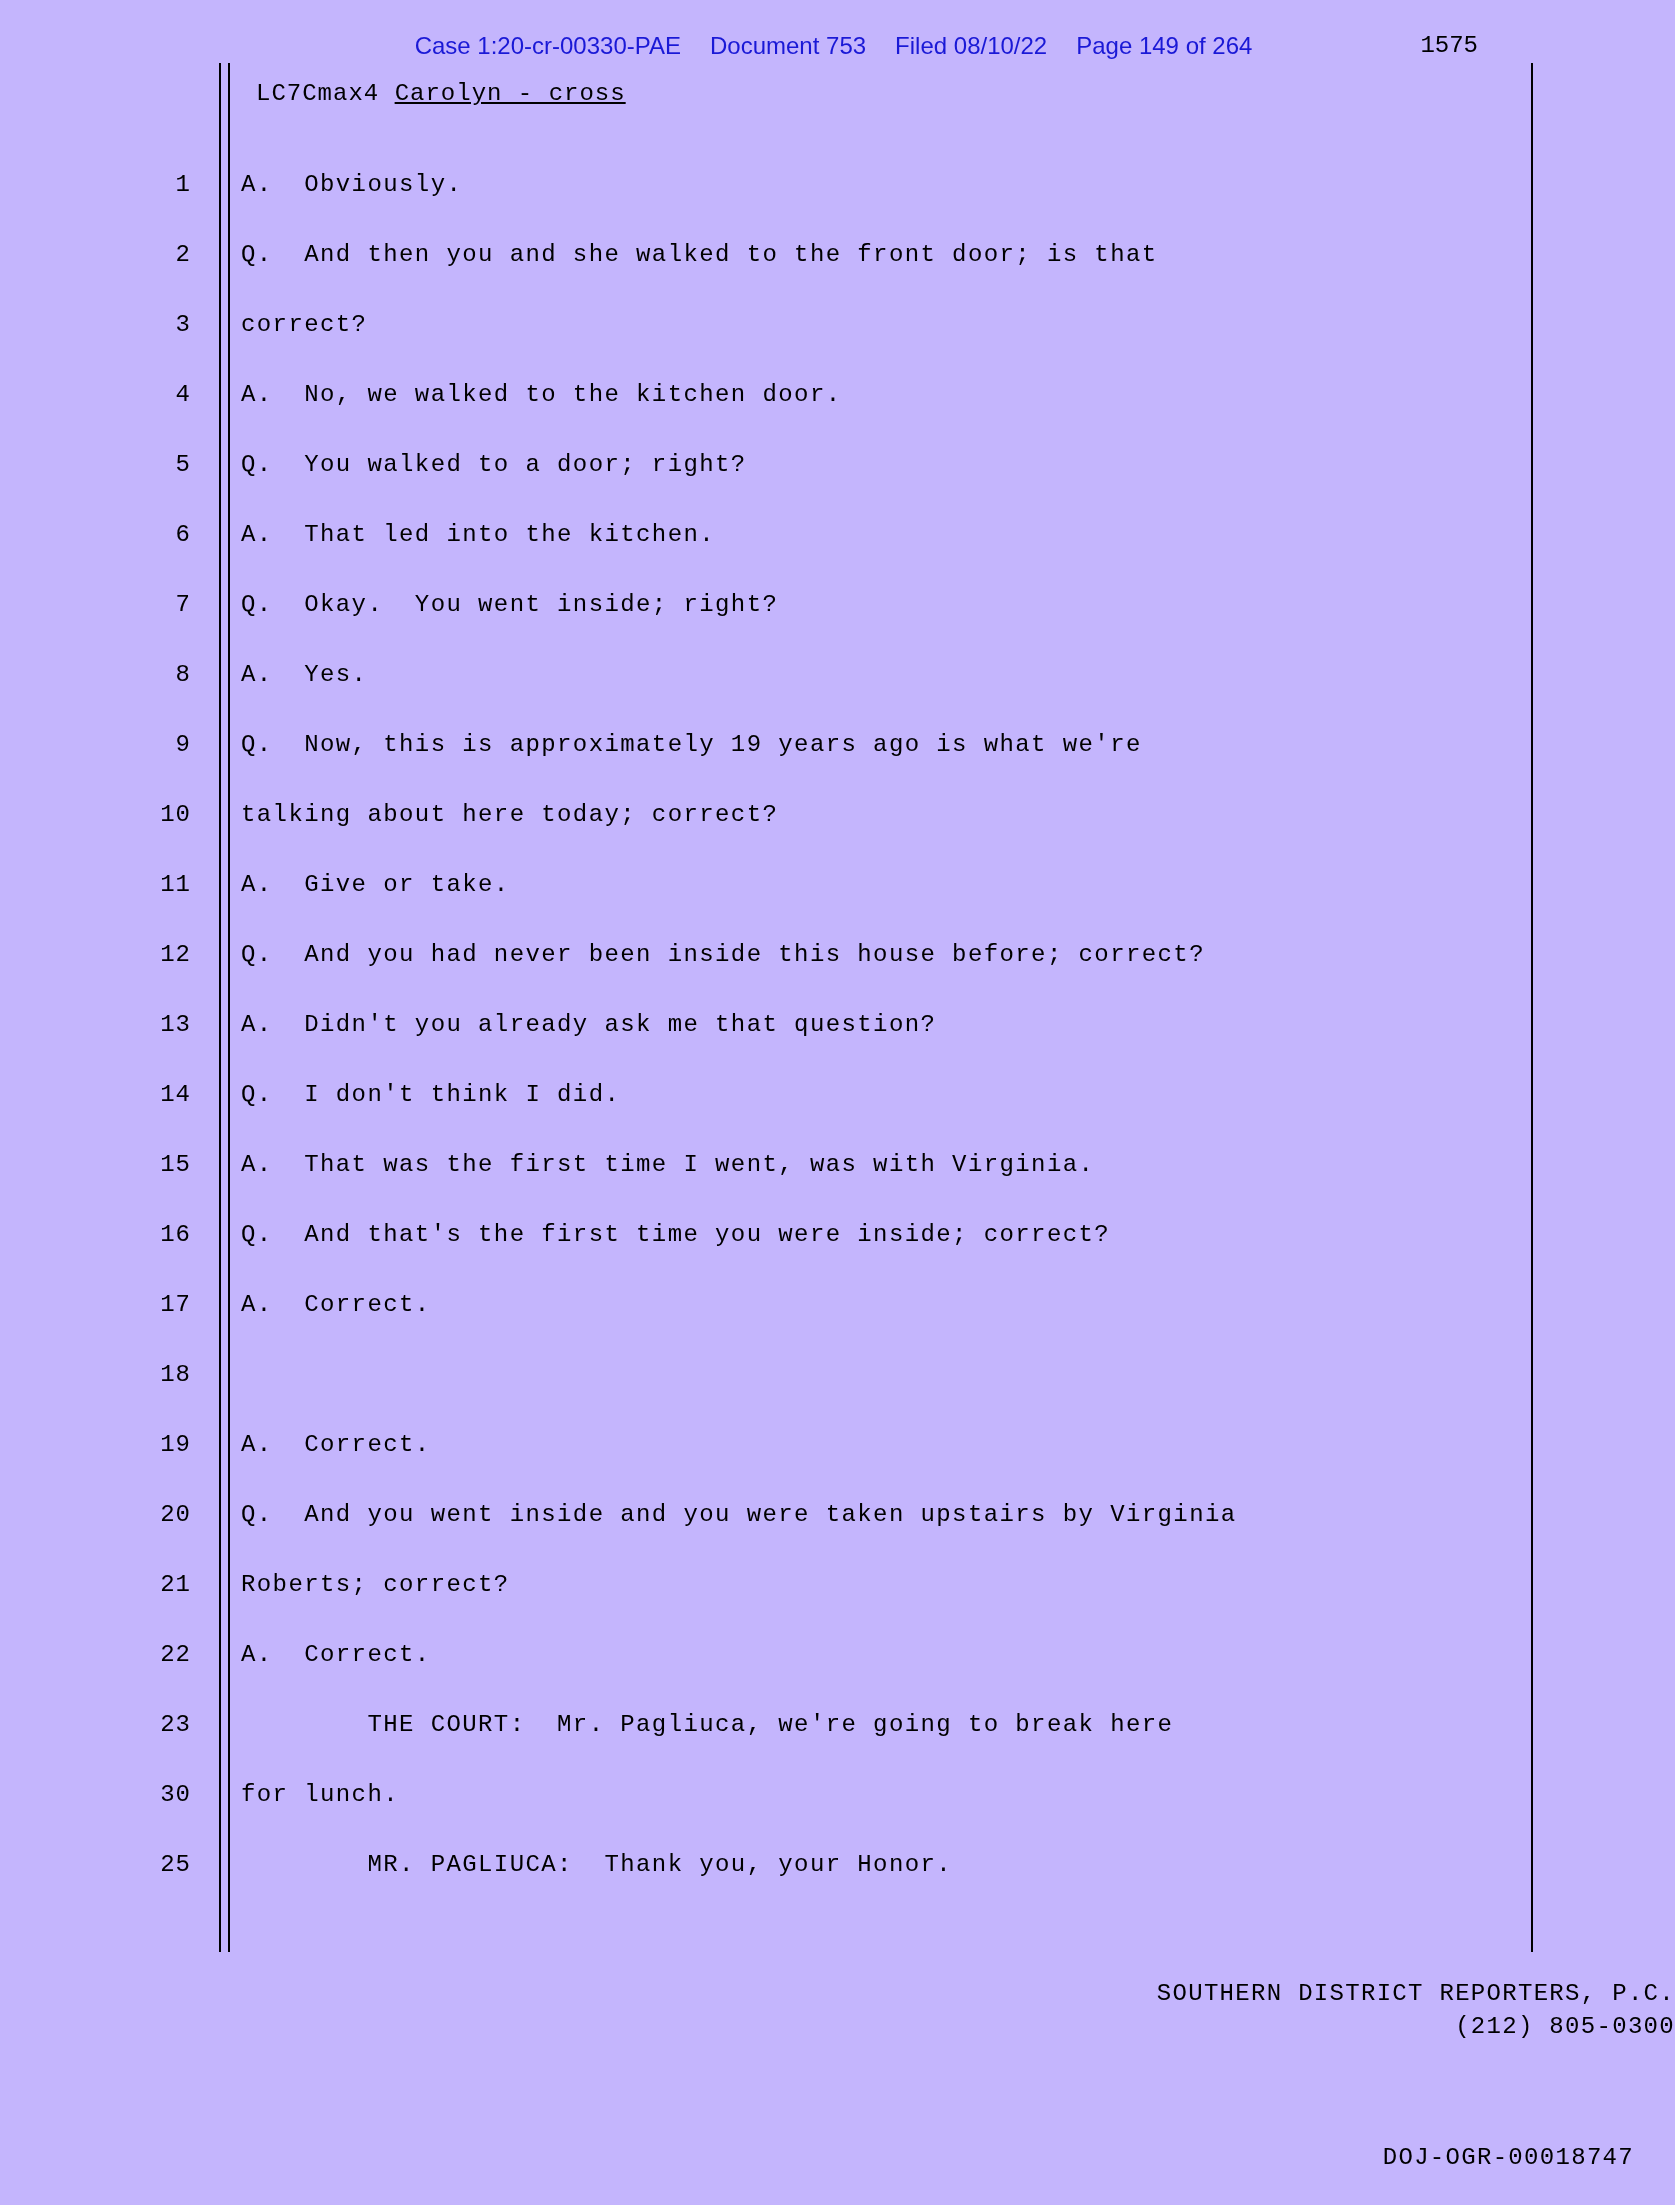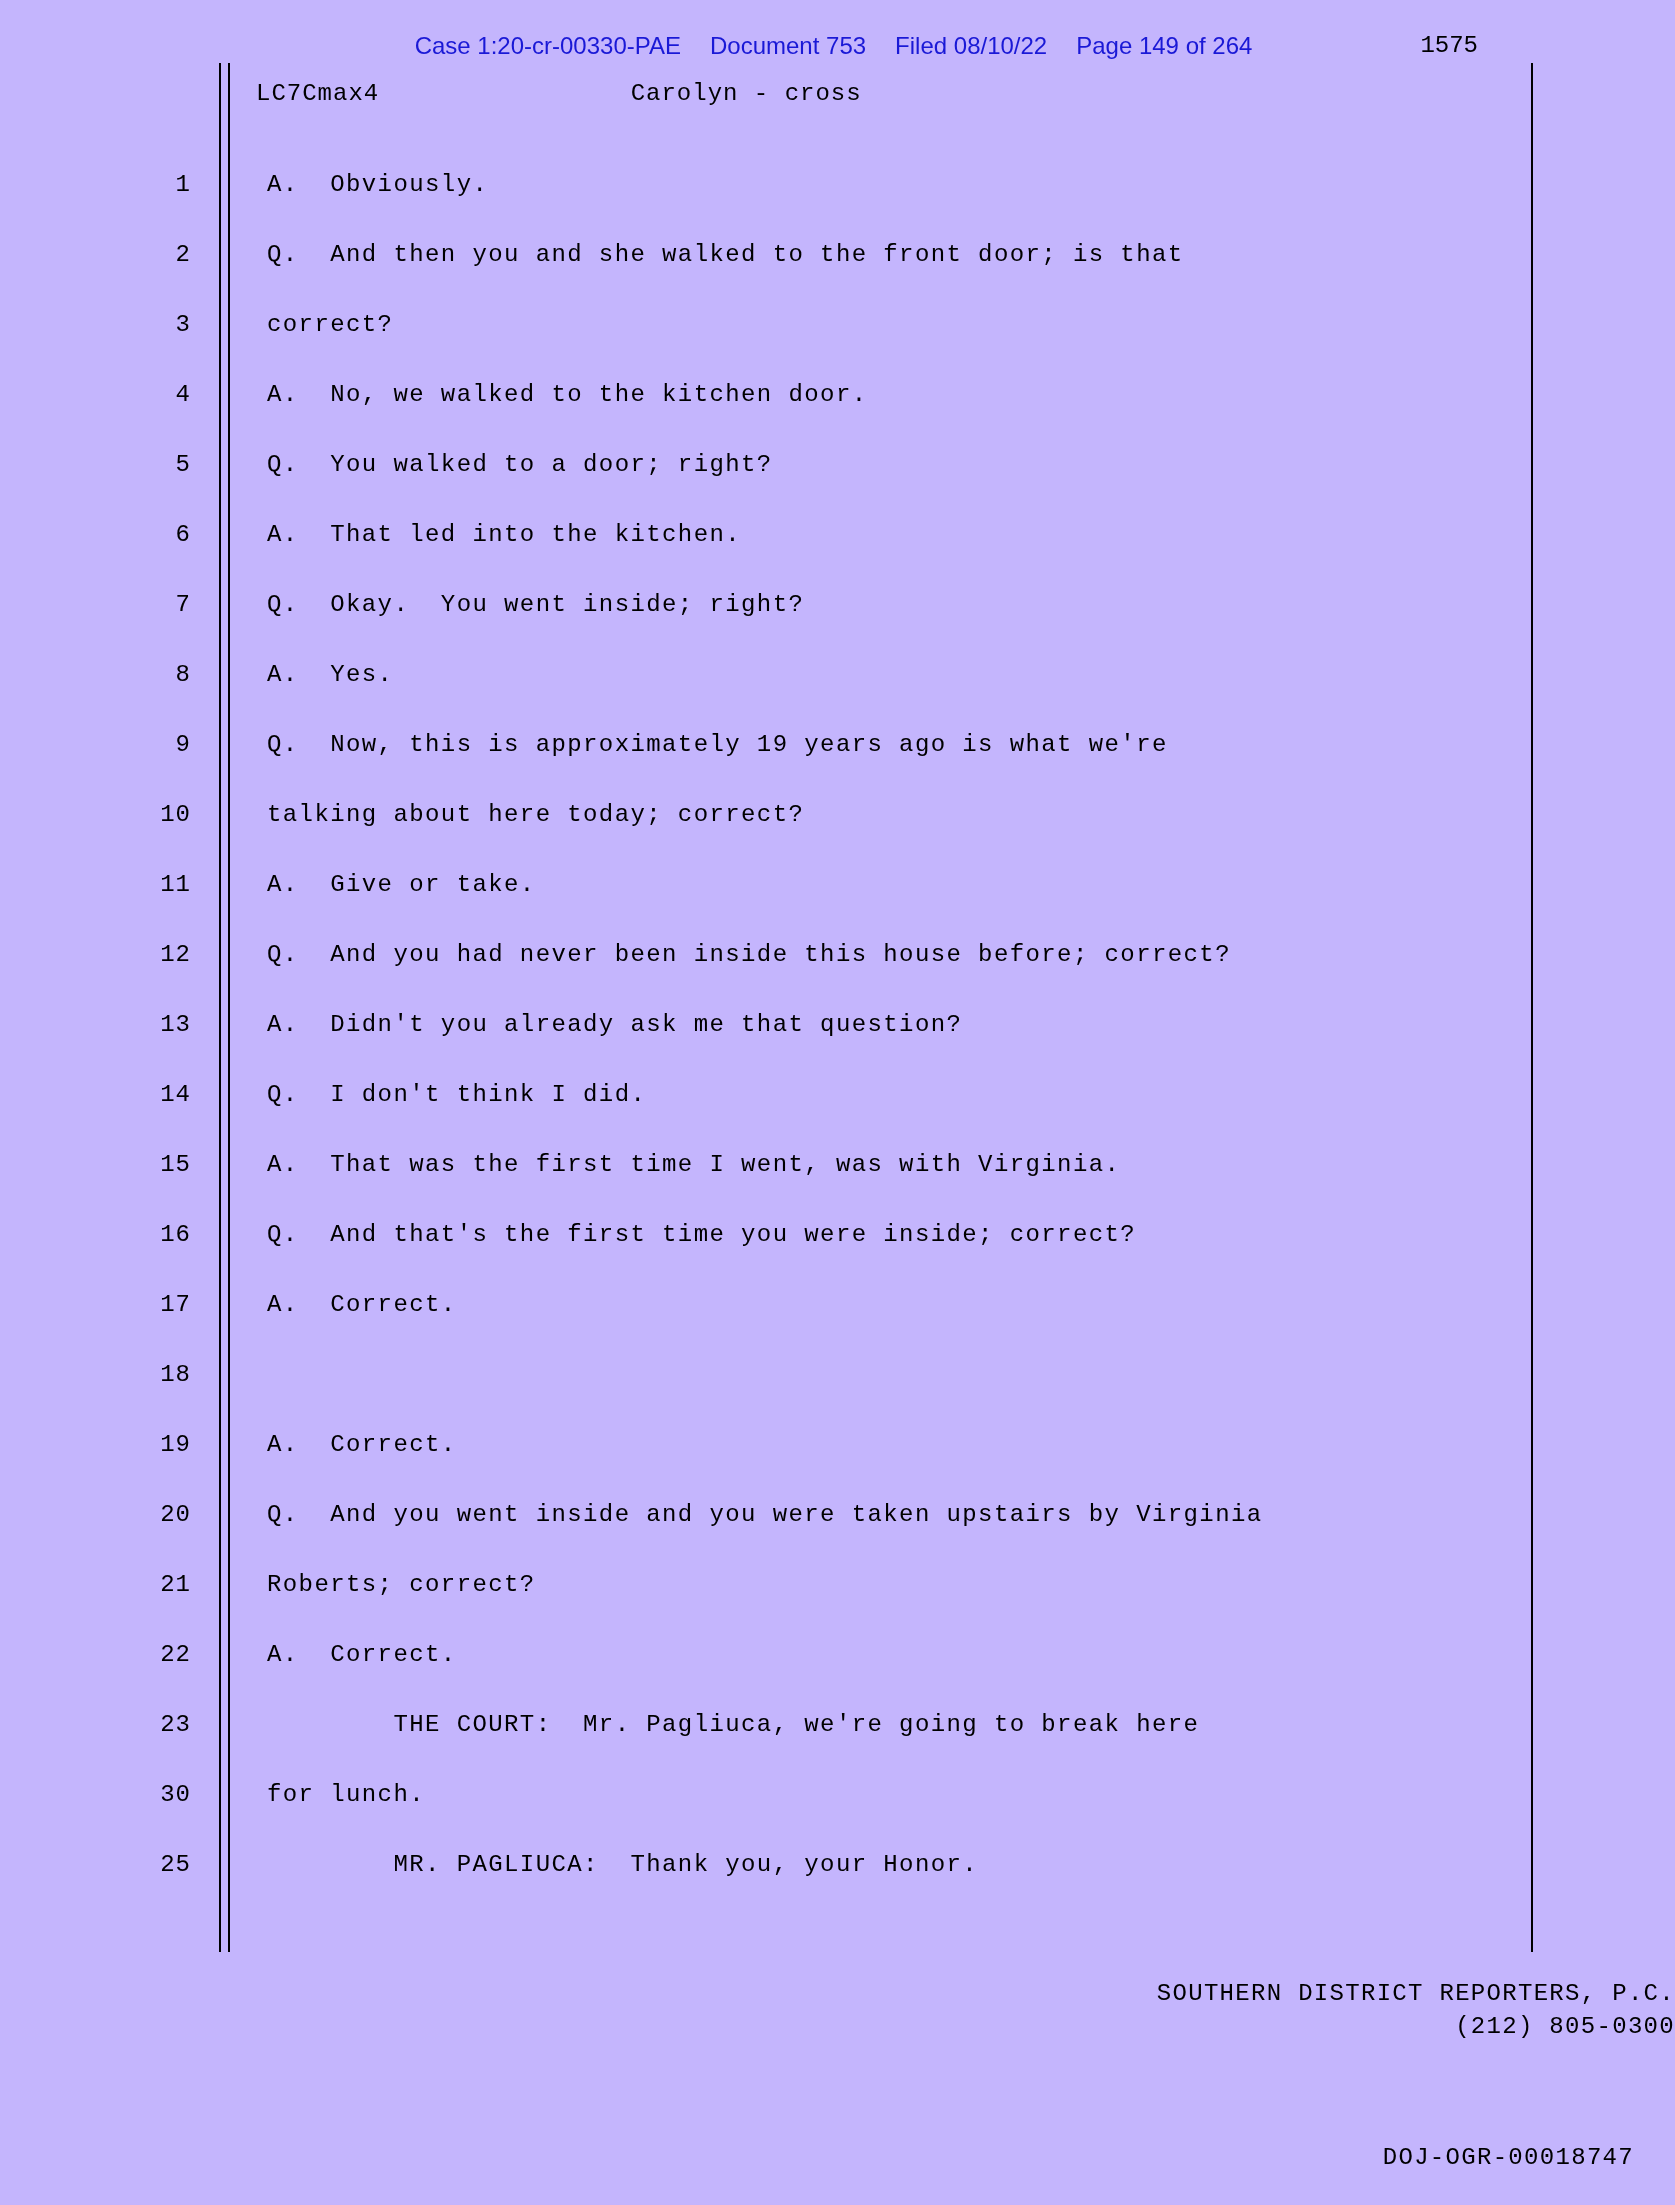--- a/index.html
+++ b/index.html
@@ -72,21 +72,21 @@
     left: 256px;
     width: 1248px;
     font-size: 24px;
     letter-spacing: 1px;
   }
   .doc-header .hdr-left {
     display: inline-block;
   }
   .doc-header .hdr-center {
     display: inline-block;
-    margin-left: 236px;
+    text-decoration: underline;
   }
 
   
   .body {
     position: absolute;
     top: 162px;
     left: 0;
     width: 1675px;
   }
   .line {
@@ -97,21 +97,21 @@
   }
   .lineno {
     width: 191px;
     text-align: right;
     font-size: 24px;
     letter-spacing: 1px;
     padding-top: 9.2px;
     box-sizing: border-box;
   }
   .linetext {
-    margin-left: 76px;
+    margin-left: 50px;
     font-size: 24px;
     letter-spacing: 1.4px;
     white-space: pre;
     padding-top: 9.2px;
   }
 
   
   .footer {
     position: absolute;
     top: 1977px;

